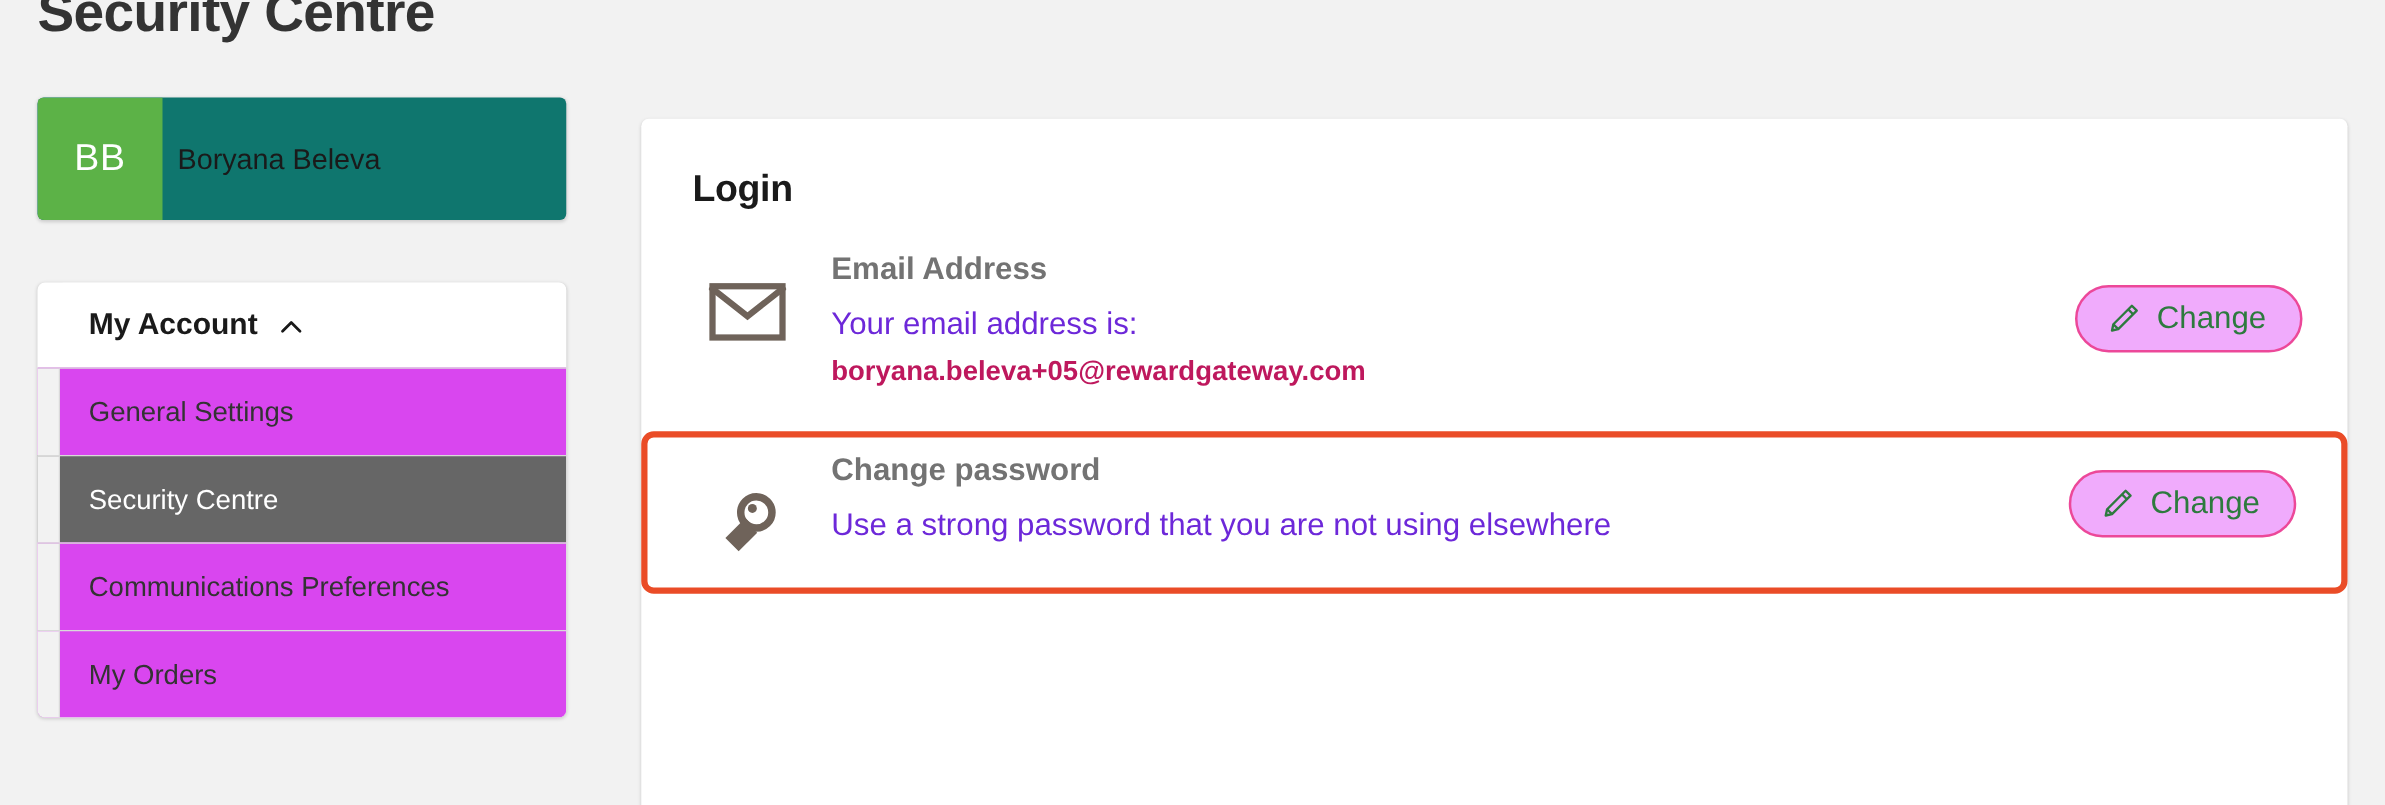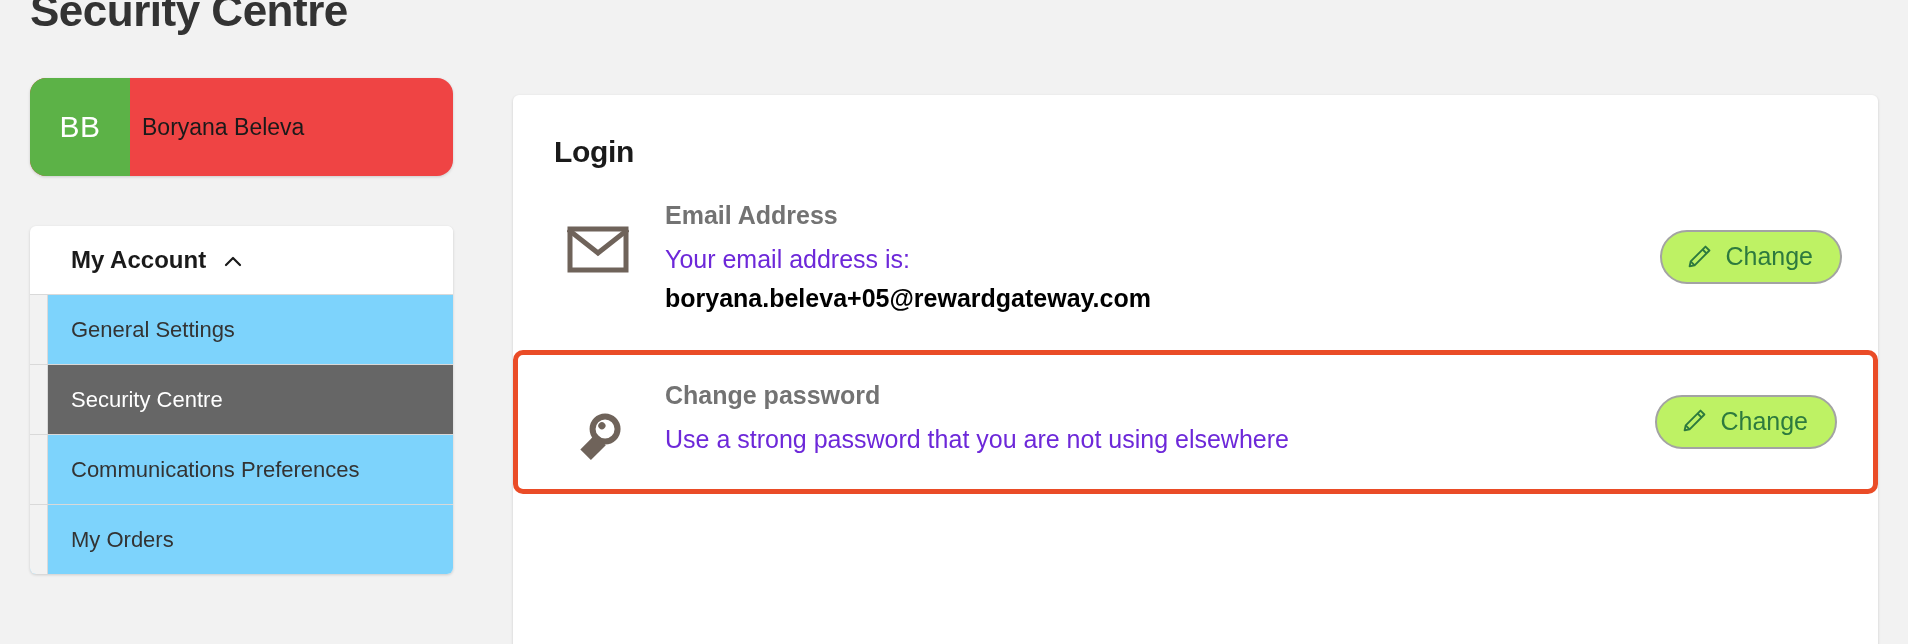--- a/index.html
+++ b/index.html
@@ -29,22 +29,22 @@
   #left-col {
     position: absolute;
     left: 30px;
     top: 78px;
     width: 423px;
   }
 
   #profile-card {
     display: flex;
     align-items: stretch;
-    background: #ef4444;
-    border-radius: 16px;
+    background: #0f766e;
+    border-radius: 5px;
     box-shadow: 0 1px 3px rgba(0,0,0,0.16);
     overflow: hidden;
     height: 98px;
   }
   #avatar {
     width: 100px;
     background: #5cb247;
     color: #ffffff;
     display: flex;
     align-items: center;
@@ -88,21 +88,21 @@
     position: relative;
     top: 2px;
   }
   #nav-header .chev svg { display: block; }
 
   .nav-item {
     display: flex;
     align-items: center;
     min-height: 70px;
     border-top: 1px solid #d9d9d9;
-    background: #7dd3fc;
+    background: #d946ef;
     cursor: pointer;
   }
   .nav-item .rail {
     width: 18px;
     align-self: stretch;
     background: #f2f2f2;
     border-right: 1px solid #d9d9d9;
     flex: none;
   }
   .nav-item .nav-label {
@@ -163,43 +163,43 @@
     color: #737373;
     line-height: 1.35;
   }
   .row-sub {
     font-size: 25px;
     color: #6d28d9;
     line-height: 1.5;
     margin-top: 8px;
   }
   .row-value {
-    font-size: 25px;
-    font-weight: bold;
-    color: #000000;
+    font-size: 22px;
+    font-weight: bold;
+    color: #be185d;
     line-height: 1.5;
     margin-top: 2px;
   }
 
   
   #password-row {
     border: 5px solid #ea4c27;
     border-radius: 10px;
     margin: 10px 0 0 0;
-    padding: 22px 36px 22px 35px;
+    padding: 8px 36px 22px 35px;
   }
 
   
   .change-btn {
     display: inline-flex;
     align-items: center;
     gap: 13px;
-    border: 2px solid #a3a3a3;
+    border: 2px solid #ec4899;
     border-radius: 999px;
-    background: #bef264;
+    background: #f0abfc;
     color: #2d7a3e;
     font-size: 25px;
     font-family: "Liberation Sans", sans-serif;
     padding: 10px 27px 11px 24px;
     cursor: pointer;
     white-space: nowrap;
   }
   .change-btn svg { display: block; flex: none; }
 
   .icon-svg { display: block; }

